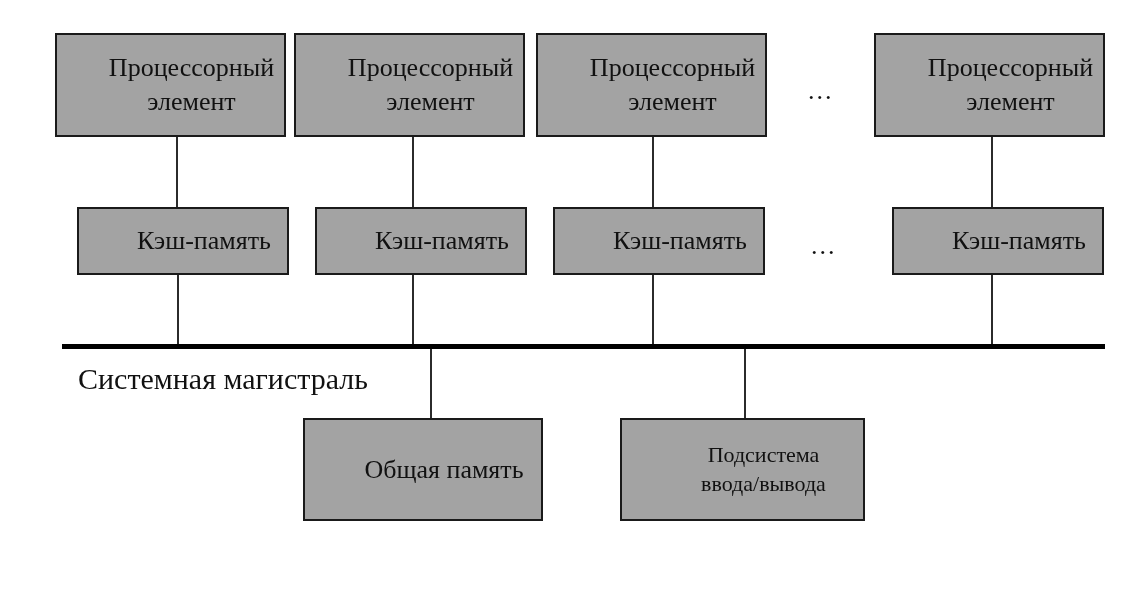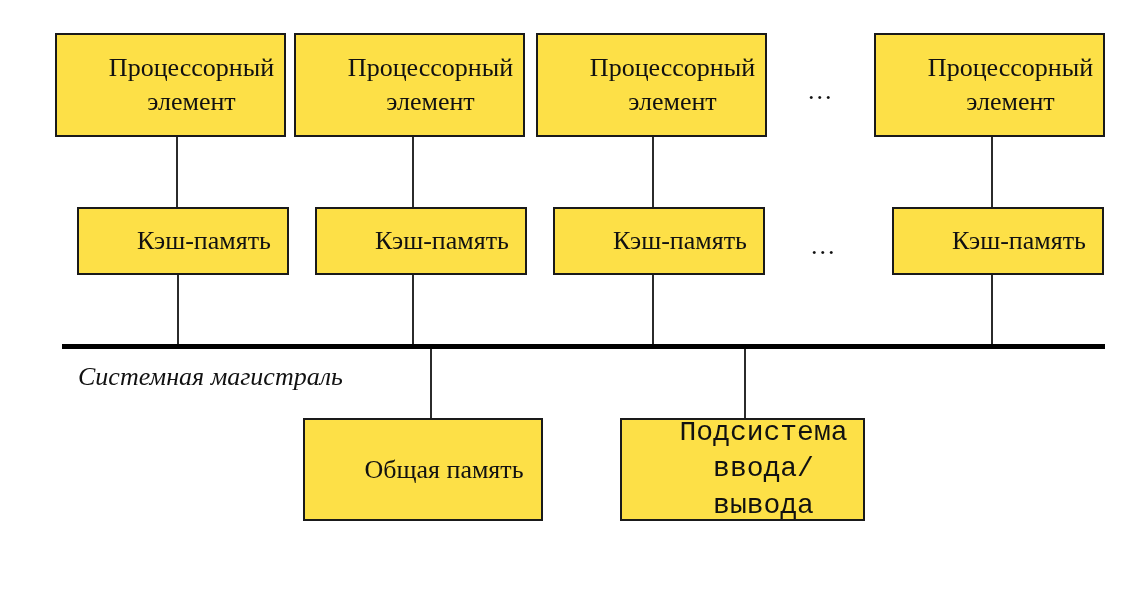--- a/index.html
+++ b/index.html
@@ -12,39 +12,39 @@
     width: 1144px;
     height: 592px;
     background: #ffffff;
     overflow: hidden;
     font-family: "Liberation Serif", "DejaVu Serif", serif;
   }
   .node {
     position: absolute;
     box-sizing: border-box;
     border: 2px solid #1a1a1a;
-    background: #fde047;
+    background: #a3a3a3;
     display: flex;
     align-items: center;
     justify-content: center;
     text-align: center;
     color: #111111;
     line-height: 1.30;
     z-index: 3;
     padding-left: 42px;
   }
   .node .lbl {
     display: block;
     padding: 0 6px;
     white-space: pre-line;
   }
   .pe-node { font-size: 26px; }
   .cache-node { font-size: 26px; margin-left: 7px; }
   .mem-node { font-size: 26px; }
-  .io-node  { font-size: 28px; font-family: Liberation Mono, monospace; }
+  .io-node  { font-size: 22px; }
 
   .vline {
     position: absolute;
     background: #1a1a1a;
     width: 2px;
     z-index: 1;
   }
   .vline.thin { width: 2px; background: #2b2b2b; }
 
   .bus {
@@ -59,24 +59,23 @@
     color: #111111;
     font-size: 26px;
     letter-spacing: 2px;
     line-height: 1;
     z-index: 3;
   }
 
   .bus-label {
     position: absolute;
     color: #111111;
-    font-size: 26px;
+    font-size: 30px;
     white-space: nowrap;
     z-index: 3;
-    font-style: italic;
   }
 </style>
 </head>
 <body>
 
 <div id="canvas">
 
   <div class="vline thin" style="left:176px; top:137px; height:70px;"></div>
   <div class="vline thin" style="left:412px; top:137px; height:70px;"></div>
   <div class="vline thin" style="left:652px; top:137px; height:70px;"></div>

